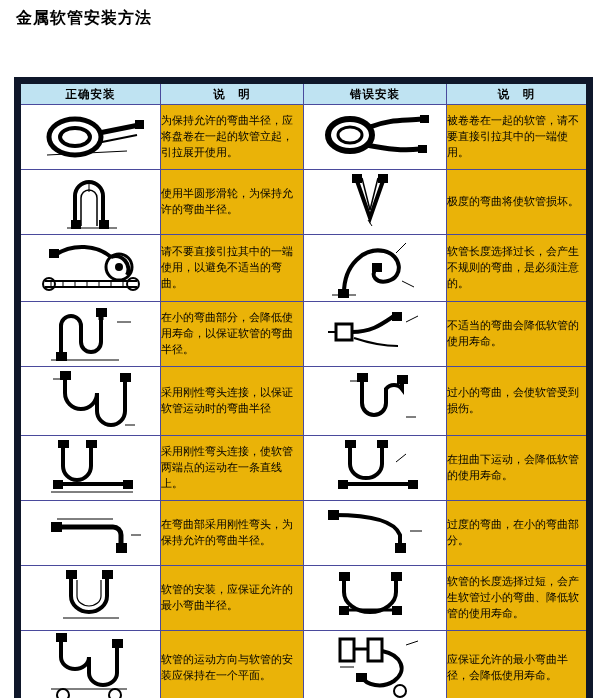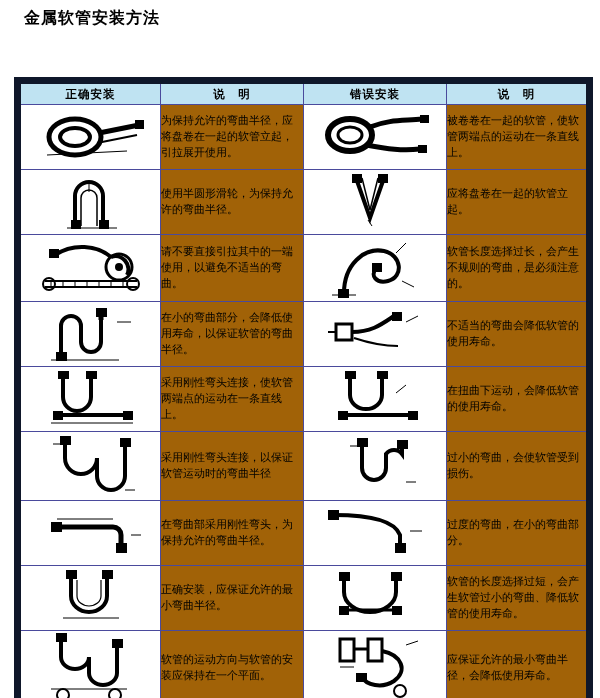--- a/index.html
+++ b/index.html
@@ -17,21 +17,21 @@
     width: 600px;
     height: 698px;
     position: relative;
     box-sizing: border-box;
     padding: 6px 14px 4px 14px;
   }
   .doc-title {
     font-size: 16px;
     font-weight: bold;
     letter-spacing: 1px;
-    margin: 2px 0 6px 10px;
+    margin: 2px 0 6px 2px;
     color: #000;
   }
   table.hose-table {
     border-collapse: collapse;
     width: 572px;
     table-layout: fixed;
     border: 7px solid #0f172a;
     margin-top: 48px;
   }
   table.hose-table td, table.hose-table th {
@@ -48,21 +48,21 @@
     letter-spacing: 1px;
   }
   col.c-img { width: 143px; }
   col.c-txt { width: 143px; }
   td.img-cell {
     background: #ffffff;
     text-align: center;
     height: 64px;
   }
   td.txt-cell {
-    background: #a16207;
+    background: #eab308;
     font-size: 11px;
     line-height: 1.45;
     padding: 4px 7px;
     color: #000;
     text-align: left;
   }
   .fig {
     width: 141px;
     height: 100%;
     display: block;
@@ -112,21 +112,21 @@
             <svg width="130" height="60" viewBox="0 0 130 60">
               <ellipse cx="40" cy="30" rx="22" ry="16" fill="none" stroke="#000" stroke-width="6"></ellipse>
               <ellipse cx="40" cy="30" rx="12" ry="8" fill="none" stroke="#000" stroke-width="3"></ellipse>
               <path d="M60 22 C80 14, 95 16, 112 14" stroke="#000" stroke-width="5" fill="none"></path>
               <rect x="110" y="10" width="9" height="8" fill="#000"></rect>
               <path d="M56 40 C78 44, 92 46, 110 44" stroke="#000" stroke-width="5" fill="none"></path>
               <rect x="108" y="40" width="9" height="8" fill="#000"></rect>
             </svg>
           </div>
         </td>
-        <td class="txt-cell">被卷卷在一起的软管，使软管两端点的运动在一条直线上。</td>
+        <td class="txt-cell">被卷卷在一起的软管，请不要直接引拉其中的一端使用。</td>
       </tr>
 
       <tr>
         <td class="img-cell">
           <div class="fig">
             <svg width="130" height="62" viewBox="0 0 130 62">
               <path d="M48 56 L48 26 A14 14 0 0 1 76 26 L76 56" fill="none" stroke="#000" stroke-width="4"></path>
               <path d="M54 56 L54 28 A8 8 0 0 1 70 28 L70 56" fill="none" stroke="#000" stroke-width="1.5"></path>
               <rect x="44" y="50" width="10" height="9" fill="#000"></rect>
               <rect x="72" y="50" width="10" height="9" fill="#000"></rect>
@@ -140,21 +140,21 @@
           <div class="fig">
             <svg width="130" height="62" viewBox="0 0 130 62">
               <path d="M46 8 L60 48 L74 8" fill="none" stroke="#000" stroke-width="4"></path>
               <path d="M52 8 L60 40 L68 8" fill="none" stroke="#000" stroke-width="1.5"></path>
               <rect x="42" y="4" width="10" height="9" fill="#000"></rect>
               <rect x="68" y="4" width="10" height="9" fill="#000"></rect>
               <path d="M58 50 L62 56" stroke="#000" stroke-width="1"></path>
             </svg>
           </div>
         </td>
-        <td class="txt-cell">应将盘卷在一起的软管立起。</td>
+        <td class="txt-cell">极度的弯曲将使软管损坏。</td>
       </tr>
 
       <tr>
         <td class="img-cell">
           <div class="fig">
             <svg width="130" height="66" viewBox="0 0 130 66">
               <path d="M28 20 C46 8, 70 10, 84 22" fill="none" stroke="#000" stroke-width="4"></path>
               <circle cx="92" cy="32" r="13" fill="none" stroke="#000" stroke-width="3"></circle>
               <circle cx="92" cy="32" r="4" fill="#000"></circle>
               <path d="M84 22 A13 13 0 0 1 100 40" fill="none" stroke="#000" stroke-width="4"></path>
@@ -208,20 +208,47 @@
               <path d="M18 30 L26 30" stroke="#000" stroke-width="2"></path>
             </svg>
           </div>
         </td>
         <td class="txt-cell">不适当的弯曲会降低软管的使用寿命。</td>
       </tr>
 
       <tr>
         <td class="img-cell">
           <div class="fig">
+            <svg width="130" height="68" viewBox="0 0 130 68">
+              <path d="M38 10 L38 26 A16 16 0 0 0 70 26 L70 44 A14 14 0 0 0 98 44 L98 12" fill="none" stroke="#000" stroke-width="4"></path>
+              <rect x="33" y="4" width="11" height="9" fill="#000"></rect>
+              <rect x="93" y="6" width="11" height="9" fill="#000"></rect>
+              <path d="M26 12 L38 12" stroke="#000" stroke-width="1"></path>
+              <path d="M98 58 L108 58" stroke="#000" stroke-width="1"></path>
+            </svg>
+          </div>
+        </td>
+        <td class="txt-cell">采用刚性弯头连接，以保证软管运动时的弯曲半径</td>
+        <td class="img-cell">
+          <div class="fig">
+            <svg width="130" height="68" viewBox="0 0 130 68">
+              <path d="M52 12 L52 36 A12 12 0 0 0 76 36 L76 22 A10 10 0 0 1 92 22 L92 14" fill="none" stroke="#000" stroke-width="4"></path>
+              <rect x="47" y="6" width="11" height="9" fill="#000"></rect>
+              <rect x="87" y="8" width="11" height="9" fill="#000"></rect>
+              <path d="M40 14 L52 14" stroke="#000" stroke-width="1"></path>
+              <path d="M96 50 L106 50" stroke="#000" stroke-width="1"></path>
+            </svg>
+          </div>
+        </td>
+        <td class="txt-cell">过小的弯曲，会使软管受到损伤。</td>
+      </tr>
+
+      <tr>
+        <td class="img-cell">
+          <div class="fig">
             <svg width="130" height="64" viewBox="0 0 130 64">
               <path d="M36 8 L36 30 A14 14 0 0 0 64 30 L64 8" fill="none" stroke="#000" stroke-width="4"></path>
               <rect x="31" y="4" width="11" height="8" fill="#000"></rect>
               <rect x="59" y="4" width="11" height="8" fill="#000"></rect>
               <path d="M30 48 L100 48" stroke="#000" stroke-width="4"></path>
               <rect x="26" y="44" width="10" height="9" fill="#000"></rect>
               <rect x="96" y="44" width="10" height="9" fill="#000"></rect>
               <path d="M24 56 L106 56" stroke="#000" stroke-width="1"></path>
             </svg>
           </div>
@@ -239,47 +266,20 @@
               <path d="M86 26 L96 18" stroke="#000" stroke-width="1"></path>
             </svg>
           </div>
         </td>
         <td class="txt-cell">在扭曲下运动，会降低软管的使用寿命。</td>
       </tr>
 
       <tr>
         <td class="img-cell">
           <div class="fig">
-            <svg width="130" height="68" viewBox="0 0 130 68">
-              <path d="M38 10 L38 26 A16 16 0 0 0 70 26 L70 44 A14 14 0 0 0 98 44 L98 12" fill="none" stroke="#000" stroke-width="4"></path>
-              <rect x="33" y="4" width="11" height="9" fill="#000"></rect>
-              <rect x="93" y="6" width="11" height="9" fill="#000"></rect>
-              <path d="M26 12 L38 12" stroke="#000" stroke-width="1"></path>
-              <path d="M98 58 L108 58" stroke="#000" stroke-width="1"></path>
-            </svg>
-          </div>
-        </td>
-        <td class="txt-cell">采用刚性弯头连接，以保证软管运动时的弯曲半径</td>
-        <td class="img-cell">
-          <div class="fig">
-            <svg width="130" height="68" viewBox="0 0 130 68">
-              <path d="M52 12 L52 36 A12 12 0 0 0 76 36 L76 22 A10 10 0 0 1 92 22 L92 14" fill="none" stroke="#000" stroke-width="4"></path>
-              <rect x="47" y="6" width="11" height="9" fill="#000"></rect>
-              <rect x="87" y="8" width="11" height="9" fill="#000"></rect>
-              <path d="M40 14 L52 14" stroke="#000" stroke-width="1"></path>
-              <path d="M96 50 L106 50" stroke="#000" stroke-width="1"></path>
-            </svg>
-          </div>
-        </td>
-        <td class="txt-cell">过小的弯曲，会使软管受到损伤。</td>
-      </tr>
-
-      <tr>
-        <td class="img-cell">
-          <div class="fig">
             <svg width="130" height="56" viewBox="0 0 130 56">
               <path d="M30 26 L86 26 A8 8 0 0 1 94 34 L94 44" fill="none" stroke="#000" stroke-width="5"></path>
               <rect x="24" y="21" width="11" height="10" fill="#000"></rect>
               <rect x="89" y="42" width="11" height="10" fill="#000"></rect>
               <path d="M30 18 L86 18" stroke="#000" stroke-width="1"></path>
               <path d="M104 34 L114 34" stroke="#000" stroke-width="1"></path>
             </svg>
           </div>
         </td>
         <td class="txt-cell">在弯曲部采用刚性弯头，为保持允许的弯曲半径。</td>
@@ -301,21 +301,21 @@
           <div class="fig">
             <svg width="130" height="60" viewBox="0 0 130 60">
               <path d="M44 10 L44 30 A18 16 0 0 0 80 30 L80 10" fill="none" stroke="#000" stroke-width="4"></path>
               <rect x="39" y="4" width="11" height="9" fill="#000"></rect>
               <rect x="75" y="4" width="11" height="9" fill="#000"></rect>
               <path d="M50 14 L50 30 A12 10 0 0 0 74 30 L74 14" fill="none" stroke="#000" stroke-width="1.2"></path>
               <path d="M36 52 L92 52" stroke="#000" stroke-width="1"></path>
             </svg>
           </div>
         </td>
-        <td class="txt-cell">正确安装，应保证允许的最小弯曲半径。</td>
+        <td class="txt-cell">软管的安装，应保证允许的最小弯曲半径。</td>
         <td class="img-cell">
           <div class="fig">
             <svg width="130" height="60" viewBox="0 0 130 60">
               <path d="M34 12 L34 26 A26 20 0 0 0 86 26 L86 12" fill="none" stroke="#000" stroke-width="4"></path>
               <rect x="29" y="6" width="11" height="9" fill="#000"></rect>
               <rect x="81" y="6" width="11" height="9" fill="#000"></rect>
               <path d="M34 44 L86 44" stroke="#000" stroke-width="3"></path>
               <rect x="29" y="40" width="10" height="9" fill="#000"></rect>
               <rect x="82" y="40" width="10" height="9" fill="#000"></rect>
             </svg>

